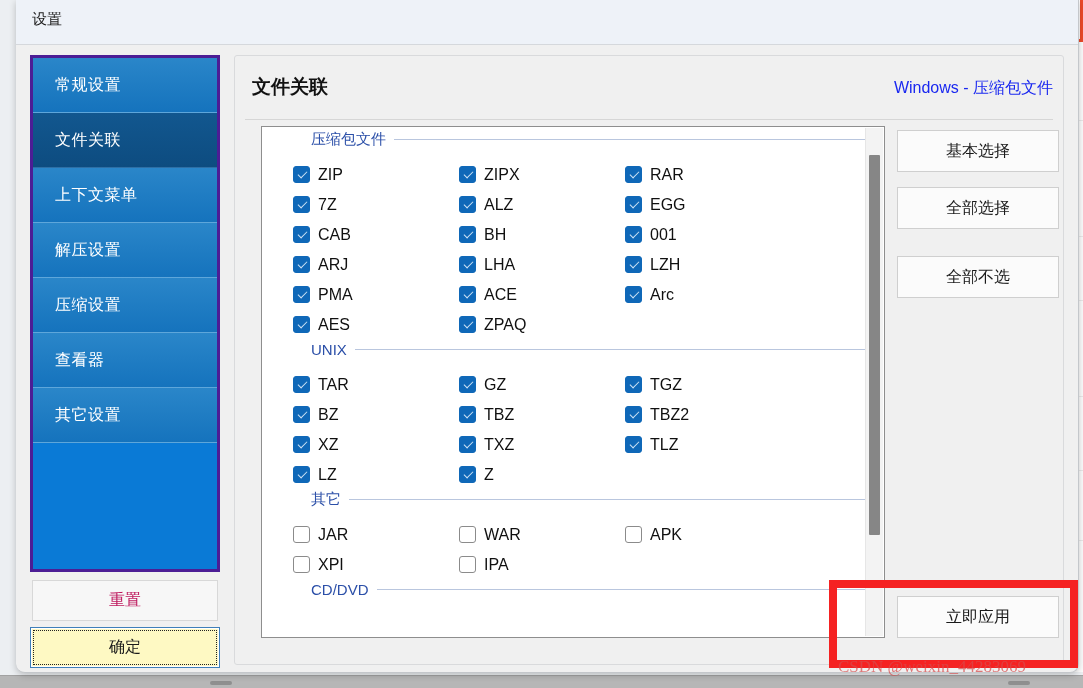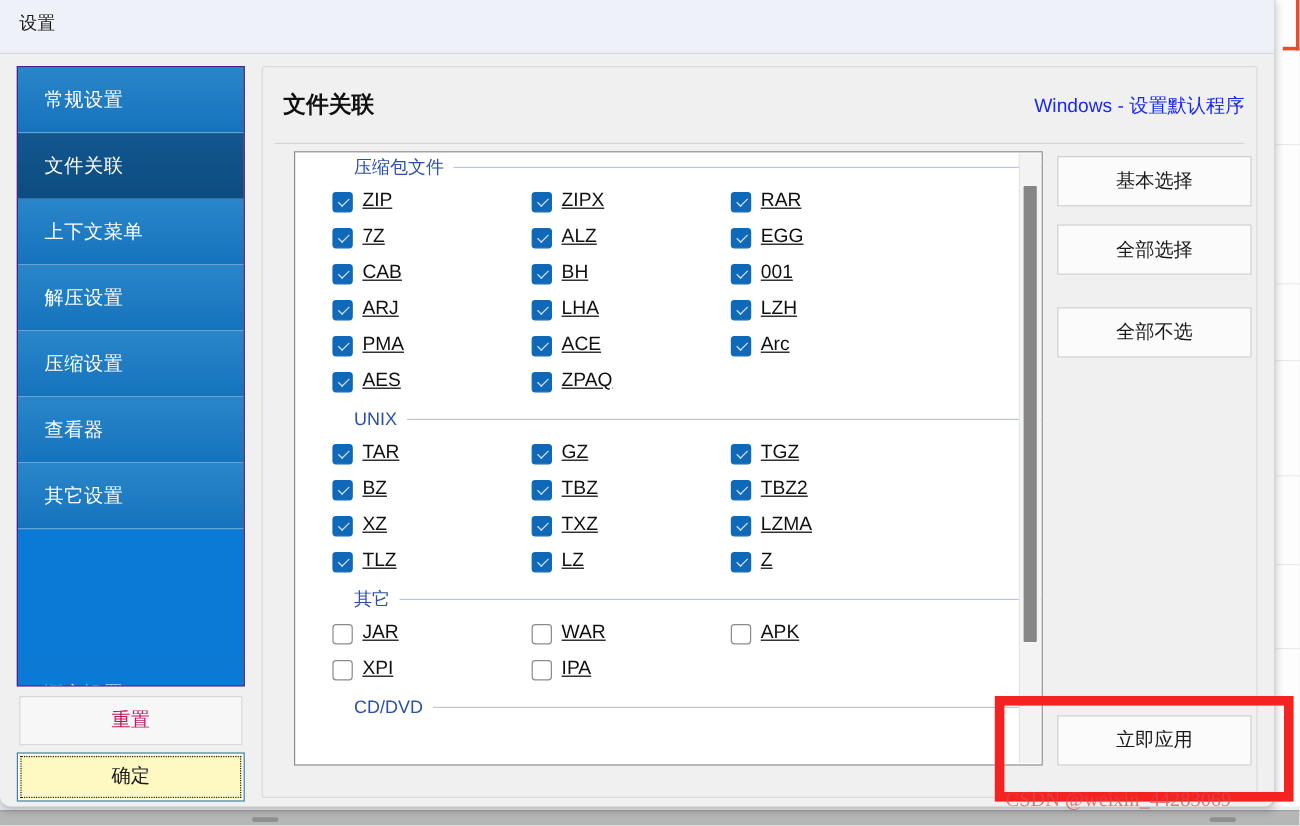--- a/index.html
+++ b/index.html
@@ -28,43 +28,43 @@
     position:absolute;left:0;bottom:0;width:1083px;height:12px;
     background:#b6b6b6;border-top:1px solid #a2a2a2;
   }
   #taskbar .tb-dot{
     position:absolute;width:22px;height:4px;border-radius:2px;background:#8f8f8f;
     top:5px;
   }
 
   
   #settings-window{
-    position:absolute;left:0;top:0;width:1062px;height:672px;
+    position:absolute;left:16px;top:0;width:1062px;height:672px;
     background:#f0f0f0;
     border:1px solid #c4c7cb;border-left:none;border-top:none;
     border-radius:0 0 9px 9px;
     box-shadow:0 2px 7px rgba(0,0,0,.22);
     overflow:hidden;
   }
   #titlebar{
     position:absolute;left:0;top:0;width:1062px;height:44px;
     background:#eef2f8;
     border-bottom:1px solid #d5d8dc;
   }
   #titlebar .title-text{
     position:absolute;left:16px;top:10px;
     font-size:15px;color:#1b1b1b;
     font-family:"Liberation Sans","DejaVu Sans",sans-serif;
   }
 
   
   #sidebar{
     position:absolute;left:14px;top:55px;width:190px;height:517px;
-    background:#737373;
-    border:1px solid #4c1d95;
+    background:#be185d;
+    border:3px solid #4c1d95;
     box-sizing:border-box;
     overflow:hidden;
   }
   .nav-item{
     position:relative;height:55px;box-sizing:border-box;
     display:flex;align-items:center;
     padding-left:22px;
     color:#ffffff;font-size:16px;
     background:linear-gradient(180deg,#2a86c9 0%,#1573bd 100%);
     border-bottom:1px solid #5ea6da;
@@ -154,24 +154,23 @@
   .group-line{
     flex:1;height:1px;background:#b9c6de;margin-right:14px;
   }
   .cb-grid{
     position:relative;
     display:flex;flex-wrap:wrap;
     padding:2px 0 4px 0;
   }
   .cb{
     width:166px;height:30px;
-    display:flex;align-items:center;
+    display:flex;align-items:flex-end;
     padding-left:0;box-sizing:border-box;
     cursor:default;
-    text-decoration:underline;
   }
   .box{
     width:17px;height:17px;border-radius:3px;box-sizing:border-box;
     flex:0 0 auto;position:relative;
     margin-right:8px;
   }
   .box.on{background:#0f68b8;border:1px solid #0f68b8;}
   .box.off{background:#ffffff;border:1px solid #8b8b8b;}
   .box.on::after{
     content:"";position:absolute;
@@ -270,21 +269,21 @@
     <span>重置</span>
   </div>
   <div class="btn" id="btn-ok">
     <span>确定</span>
     <span class="focus-ring"></span>
   </div>
 
   <div id="content">
 
     <div id="content-title">文件关联</div>
-    <div id="default-prog-link">Windows - 设置默认程序</div>
+    <div id="default-prog-link">Windows - 压缩包文件</div>
     <div id="content-divider"></div>
 
     <div id="assoc-box">
       <div id="assoc-inner">
 
         <div class="group">
           <div class="group-header">
             <span class="group-title">压缩包文件</span>
             <span class="group-line"></span>
           </div>
@@ -391,24 +390,20 @@
                 <span class="box on"></span>
                 <span class="cb-label">TBZ2</span>
               </div>
             <div class="cb">
                 <span class="box on"></span>
                 <span class="cb-label">XZ</span>
               </div>
             <div class="cb">
                 <span class="box on"></span>
                 <span class="cb-label">TXZ</span>
-              </div>
-            <div class="cb">
-                <span class="box on"></span>
-                <span class="cb-label">LZMA</span>
               </div>
             <div class="cb">
                 <span class="box on"></span>
                 <span class="cb-label">TLZ</span>
               </div>
             <div class="cb">
                 <span class="box on"></span>
                 <span class="cb-label">LZ</span>
               </div>
             <div class="cb">

